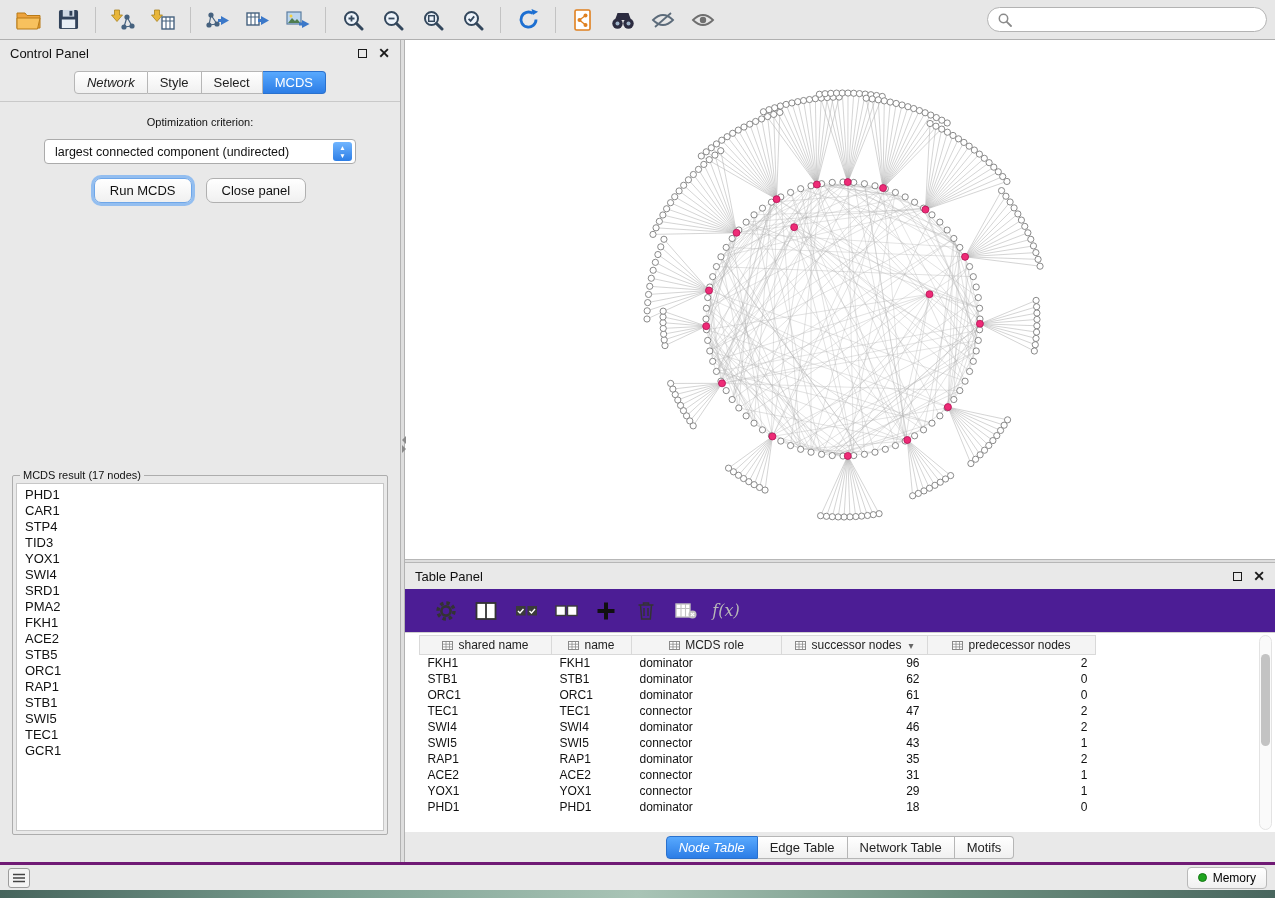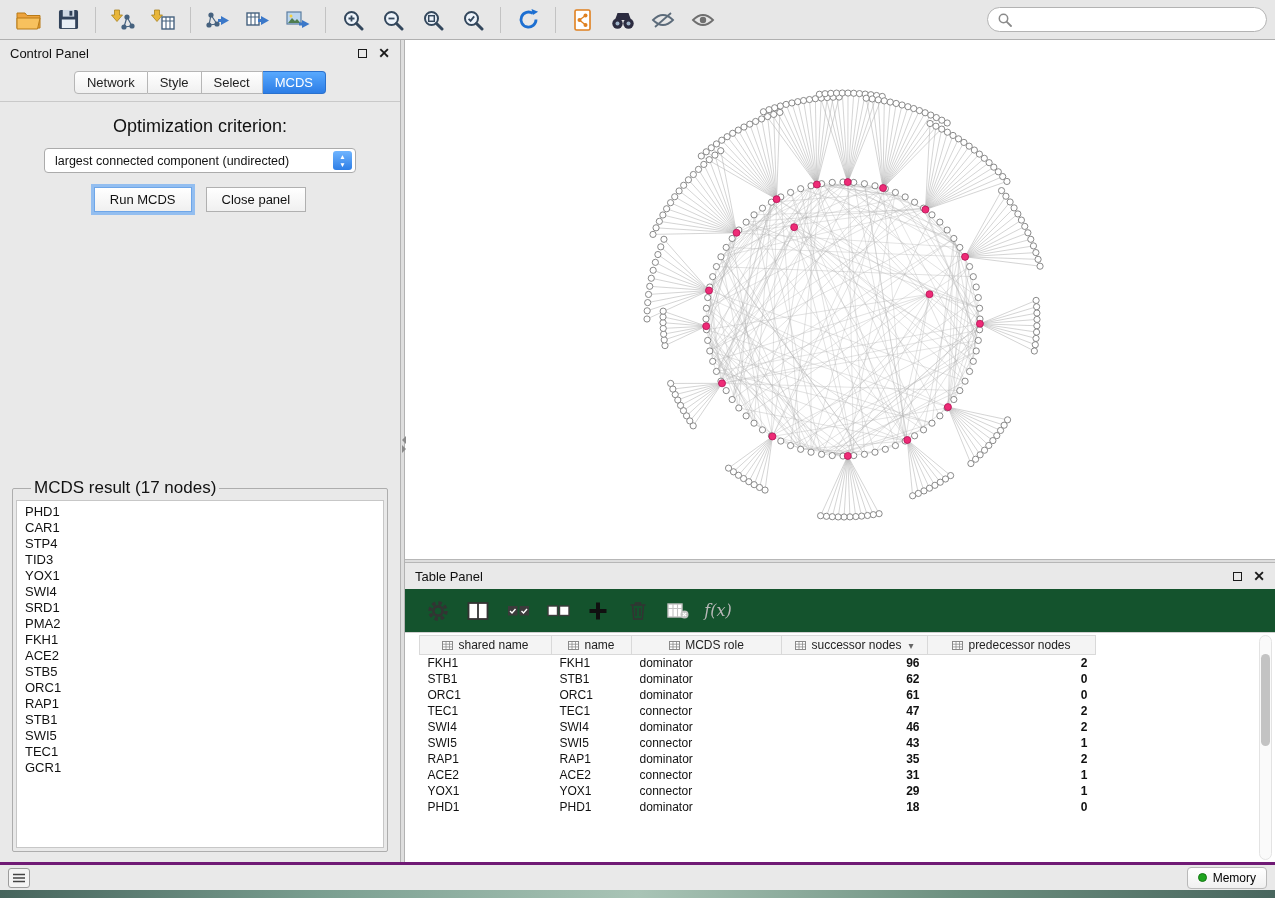--- a/index.html
+++ b/index.html
@@ -24,38 +24,38 @@
   .control-panel { width:400px; flex:0 0 400px; background:#e9e9e9; display:flex; flex-direction:column; }
   .panel-header { height:26px; flex:0 0 26px; display:flex; align-items:center; padding:0 10px;
     font-size:13px; color:#111; }
   .win-btns { margin-left:auto; display:flex; gap:11px; align-items:center; }
   .win-sq { width:9px; height:9px; border:1.5px solid #1a1a1a; display:inline-block; }
   .win-x { font-size:14px; font-weight:bold; color:#1a1a1a; line-height:1; }
   .tabstrip { padding:5px 0 7px; display:flex; justify-content:center; border-bottom:1px solid #c9c9c9; }
   .seg { display:flex; }
   .seg-tab { padding:3px 12px; font-size:13px; background:linear-gradient(#ffffff,#f0f0f0);
     border:1px solid #b6b6b6; border-left:none; color:#222; font-family:inherit; cursor:default; }
-  .seg-tab:first-child { border-left:1px solid #b6b6b6; border-radius:4px 0 0 4px; }
+  .seg-tab:first-child { border-left:1px solid #b6b6b6; border-radius:4px 0 0 4px;font-style:italic; }
   .seg-tab:last-child { border-radius:0 4px 4px 0; }
   .seg-tab.active { background:linear-gradient(#58a9fe,#2c7de6); border-color:#2a71cd; color:#fff; }
   .cp-content { flex:1; display:flex; flex-direction:column; align-items:center; padding-top:14px; min-height:0; }
-  .opt-label { font-size:18px; margin-bottom:11px; }
+  .opt-label { font-size:11px; margin-bottom:11px; }
   .dropdown { width:312px; height:25px; background:#fff; border:1px solid #ababab; border-radius:4px;
     display:flex; align-items:center; padding:0 3px 0 10px; cursor:default;justify-content:flex-end; }
   .dd-text { font-size:12.5px; color:#111; flex:1; text-align:left; white-space:nowrap; }
   .dd-stepper { width:19px; height:19px; border-radius:3px; background:linear-gradient(#70b5ff,#2d7ee6);
     display:flex; flex-direction:column; align-items:center; justify-content:center; color:#fff;
     font-size:6.5px; line-height:1.1; }
   .btn-row { display:flex; gap:14px; margin-top:14px; }
-  .mac-btn { font-size:13px; padding:4px 15px; border:1px solid #b0b0b0; border-radius:0;
+  .mac-btn { font-size:13px; padding:4px 15px; border:1px solid #b0b0b0; border-radius:7px;
     background:linear-gradient(#ffffff,#f0f0f0); color:#111; font-family:inherit; cursor:default; }
   .mac-btn.focus { box-shadow:0 0 0 3px rgba(77,155,245,.55); border-color:#6ea6e8; }
   .result-fieldset { margin-top:266px; width:376px; border:1px solid #adadad; border-radius:2px;
     padding:2px 3px 3px; text-align:left; }
-  .result-fieldset legend { font-size:17px; padding:0 3px; margin-left:15px; }
+  .result-fieldset legend { font-size:11px; padding:0 3px; margin-left:4px; }
   .result-list { background:#fff; border:1px solid #c7c7c7; height:348px; overflow:hidden; padding:3px 8px; }
   .result-item { font-size:13px; line-height:16px; color:#111; }
 
   
   .splitter-v { width:5px; flex:0 0 5px; background:#dedede; border-left:1px solid #b2b2b2;
     border-right:1px solid #b2b2b2; position:relative; }
   .split-arrows { position:absolute; top:395px; left:0; width:5px; }
   .tri-l { width:0; height:0; border-top:4px solid transparent; border-bottom:4px solid transparent;
     border-right:4px solid #8a8a8a; margin:1px auto; }
   .tri-r { width:0; height:0; border-top:4px solid transparent; border-bottom:4px solid transparent;
@@ -67,33 +67,33 @@
   .net-titlebar { height:22px; flex:0 0 22px; background:linear-gradient(#ededed,#dcdcdc);
     border-bottom:1px solid #b5b5b5; position:relative; display:flex; align-items:center;
     justify-content:center; font-size:13px; color:#222; }
   .traffic { position:absolute; left:10px; top:5px; display:flex; gap:8px; }
   .tl { width:12px; height:12px; border-radius:50%; }
   .net-canvas { flex:1; display:block; background:#fff; }
   .splitter-h { height:4px; flex:0 0 4px; background:#dedede; border-top:1px solid #b7b7b7; border-bottom:1px solid #b7b7b7; }
 
   
   .table-panel { flex:1 1 auto; background:#e9e9e9; display:flex; flex-direction:column; min-height:0; }
-  .tp-toolbar { height:44px; flex:0 0 44px; background:#14532d; border-bottom:1px solid #cfcfcf;
-    display:flex; align-items:center; gap:2px; padding:0 14px; }
+  .tp-toolbar { height:44px; flex:0 0 44px; background:#4c1d95; border-bottom:1px solid #cfcfcf;
+    display:flex; align-items:center; gap:2px; padding:0 22px; }
   .tp-btn { width:38px; height:34px; display:flex; align-items:center; justify-content:center;
     background:none; border:none; cursor:default; }
   .fx { font-family:"DejaVu Serif",serif; font-style:italic; font-size:16px; color:#b8b8b8; }
   .table-area { flex:1 1 auto; background:#fff; position:relative; overflow:hidden; }
   table.data { border-collapse:collapse; margin-left:14px; margin-top:2px; }
   table.data th { font-size:12px; font-weight:normal; background:#f4f4f4; border:1px solid #d9d9d9;
     height:19px; padding:0 6px; color:#222; }
   .th-inner { display:flex; align-items:center; justify-content:center; gap:5px; }
   .sort-arrow { color:#666; font-size:10px; margin-left:2px; }
   table.data td { font-size:12px; height:16px; padding:0 8px; color:#111; white-space:nowrap; }
-  td.num { text-align:right; padding-right:14px;font-weight:bold; }
+  td.num { text-align:right; padding-right:14px; }
   .vscroll { position:absolute; right:3px; top:2px; bottom:2px; width:13px; background:#fafafa;
     border:1px solid #e3e3e3; border-radius:7px; }
   .vthumb { position:absolute; left:1px; right:1px; top:18px; height:92px; background:#c3c3c3; border-radius:6px; }
   .tp-tabs { height:30px; flex:0 0 30px; display:flex; justify-content:center; align-items:center; background:#e9e9e9; }
 
   
   .status-bar { height:28px; flex:0 0 28px; background:#e9e9e9; border-top:3px solid #701a75;
     display:flex; align-items:center; padding:0 8px; }
   .menu-btn { width:22px; height:20px; border:1px solid #9c9c9c; border-radius:3px; background:#f4f4f4;
     display:flex; align-items:center; justify-content:center; }
@@ -1167,20 +1167,28 @@
                   <td>dominator</td>
                   <td class="num">18</td>
                   <td class="num">0</td>
                 </tr>
               </tbody>
           </table>
           <div class="vscroll">
               <div class="vthumb"></div>
             </div>
         </div>
+        <div class="tp-tabs">
+          <div class="seg">
+            <button class="seg-tab active">Node Table</button>
+            <button class="seg-tab">Edge Table</button>
+            <button class="seg-tab">Network Table</button>
+            <button class="seg-tab">Motifs</button>
+          </div>
+        </div>
       </div>
     </div>
   </div>
 
   <div class="status-bar">
     <div class="menu-btn">
       <svg width="12" height="10" viewBox="0 0 12 10">
           <path d="M0 1.5 h12 M0 5 h12 M0 8.5 h12" stroke="#444" stroke-width="1.6"></path>
         </svg>
     </div>

